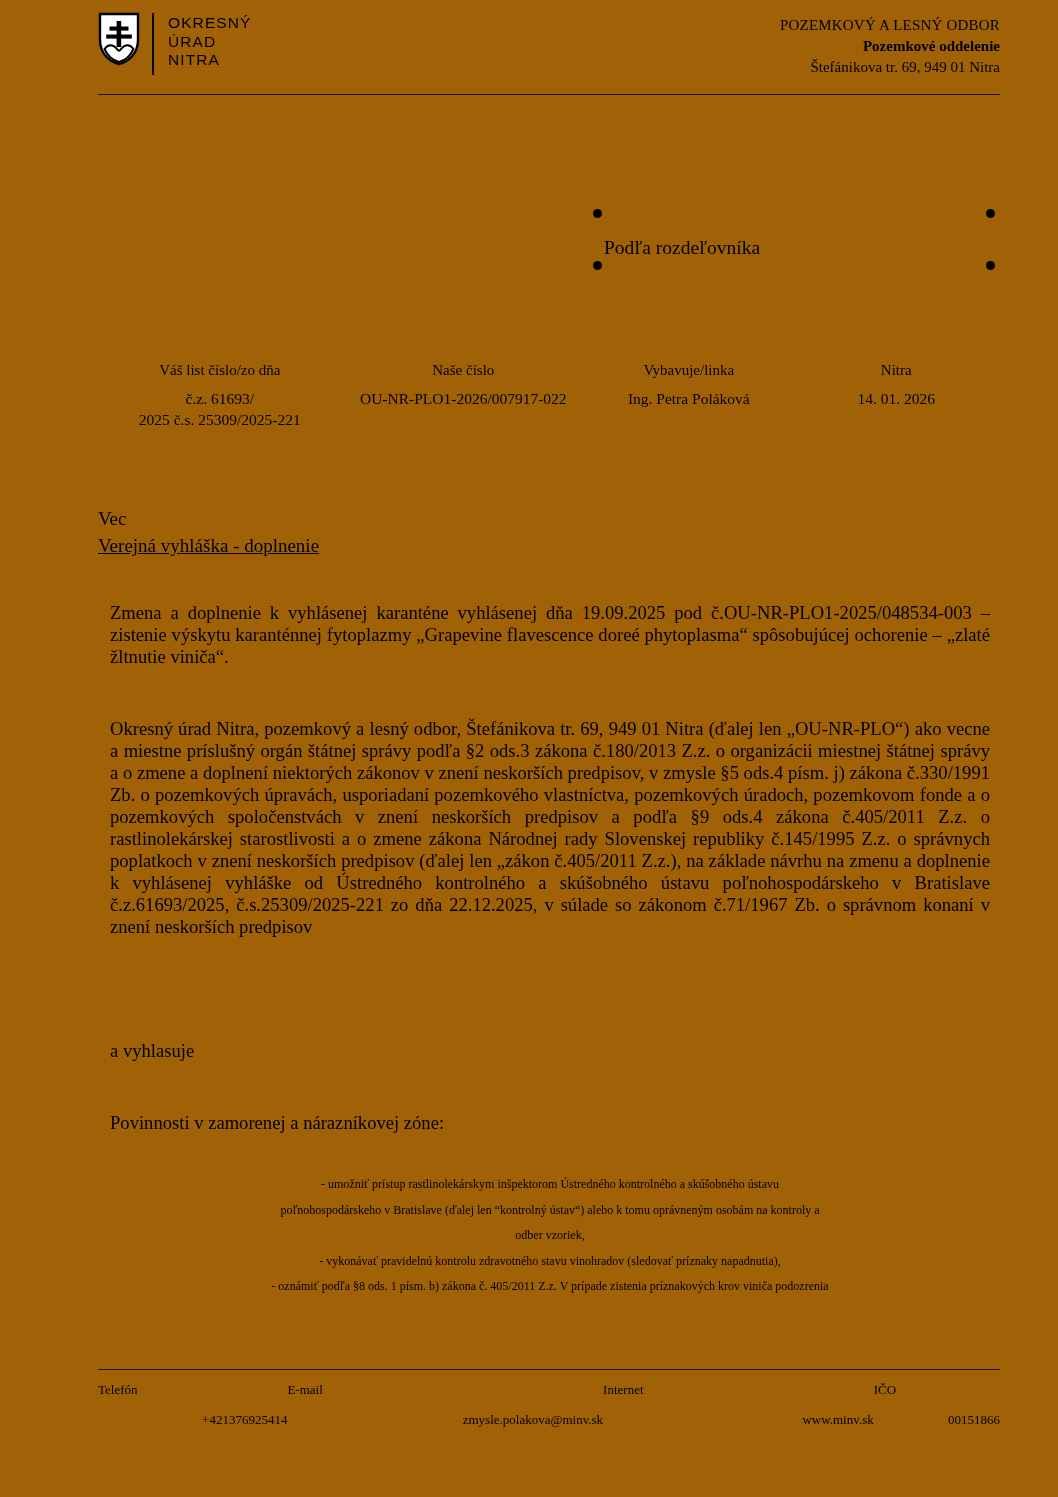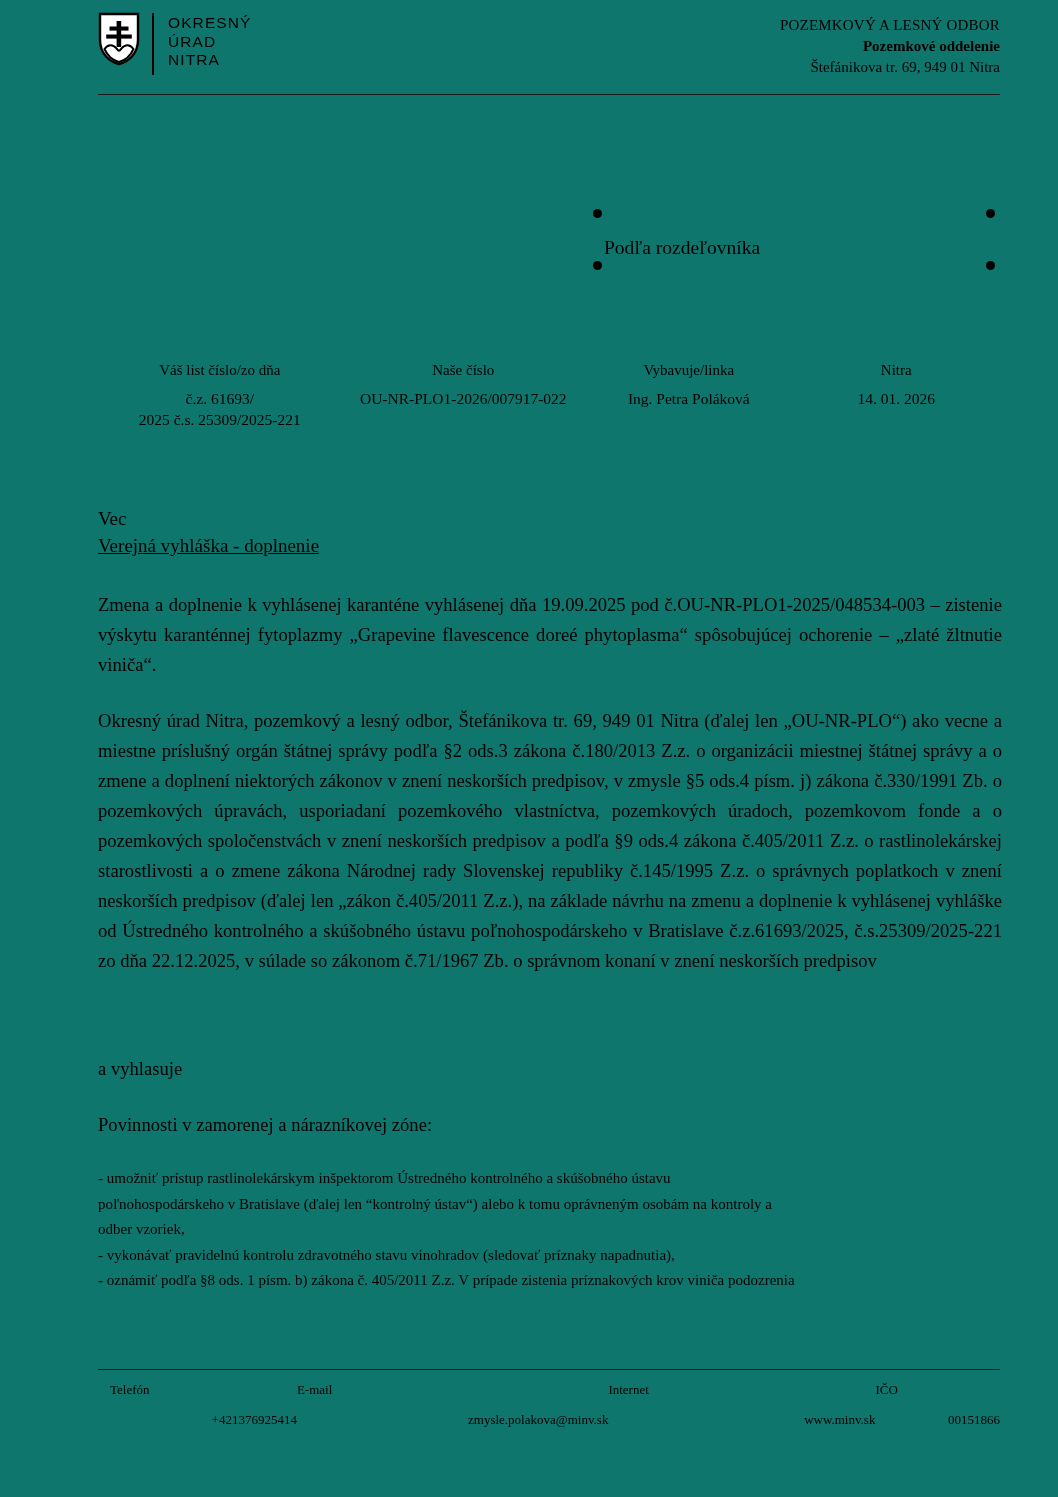--- a/index.html
+++ b/index.html
@@ -9,21 +9,21 @@
   }
   body {
     font-family: "Liberation Serif", "DejaVu Serif", serif;
     color: #000000;
   }
   .page {
     position: relative;
     width: 1058px;
     height: 1497px;
     margin: 0 auto;
-    background: #0f766e;
+    background: #a16207;
     overflow: hidden;
     box-sizing: border-box;
   }
 
   
   .letterhead {
     position: absolute;
     left: 98px;
     top: 12px;
     right: 58px;
@@ -164,40 +164,40 @@
   }
   .subject-value {
     font-size: 19px;
     line-height: 26px;
     text-decoration: underline;
     display: inline-block;
     margin-top: 1px;
   }
   p.para {
     font-size: 18.6px;
-    line-height: 30px;
+    line-height: 22px;
     text-align: justify;
-    margin: 0;
+    margin: 12px;
   }
   .gap-lg { height: 31px; }
   .gap-md { height: 26px; }
   .para-left {
     text-align: left;
   }
   .duty-list {
-    font-size: 15px;
+    font-size: 12px;
     line-height: 25.6px;
-    text-align: left;
+    text-align: center;
   }
   .duty-list div { margin: 0; }
 
   
   .footer {
     position: absolute;
-    left: 110px;
+    left: 98px;
     top: 1382px;
     right: 58px;
   }
   .foottable {
     width: 100%;
     border-collapse: collapse;
     table-layout: fixed;
   }
   .foottable th {
     font-size: 13px;

